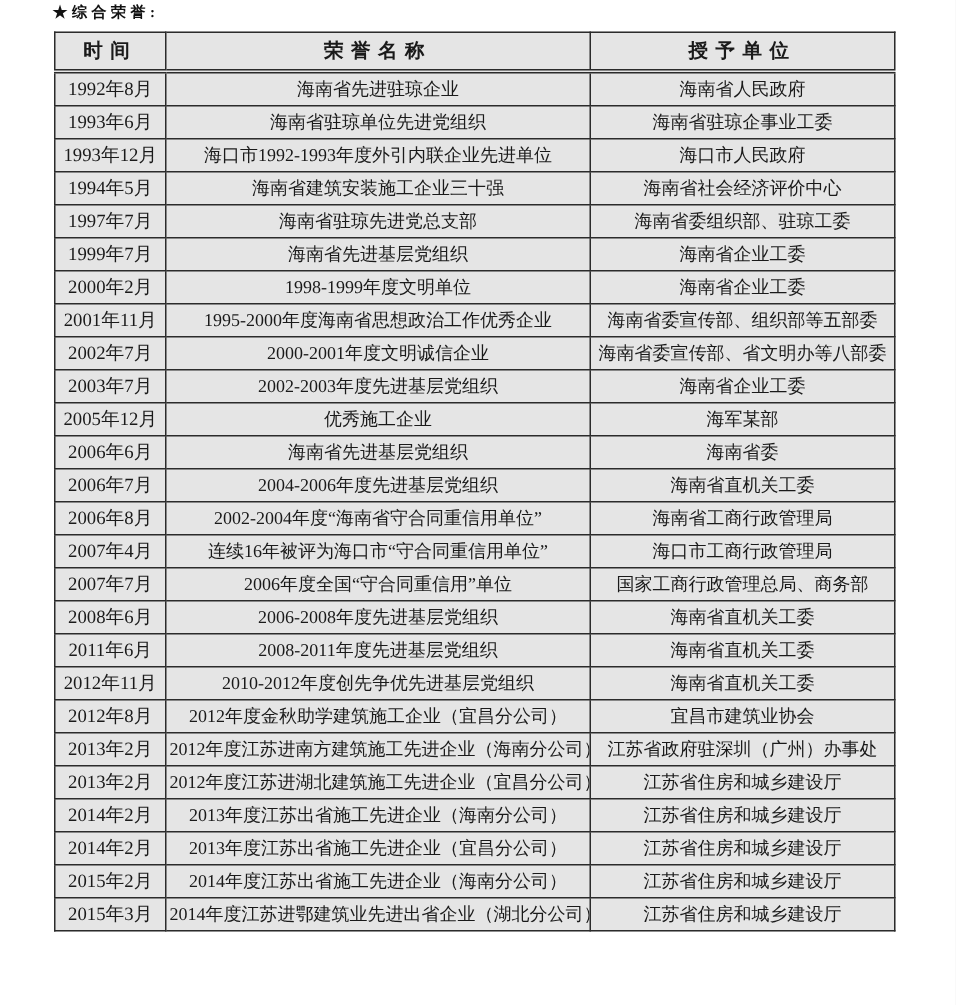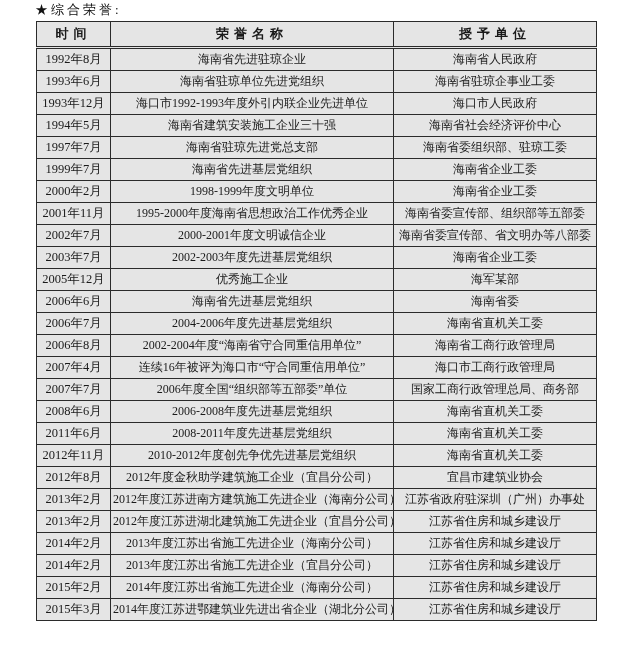--- a/index.html
+++ b/index.html
@@ -5,21 +5,21 @@
   html,body{margin:0;padding:0;}
   body{
     width:637px;height:670px;
     background:#ffffff;
     font-family:"Liberation Serif","DejaVu Serif",serif;
     color:#1a1a1a;
   }
   .page{position:relative;width:637px;height:670px;background:#ffffff;overflow:hidden;}
   .doc-title{
     position:absolute;left:35px;top:1px;
-    font-size:13px;font-weight:normal;letter-spacing:3px;
+    font-size:10px;font-weight:bold;letter-spacing:3px;
     color:#111;
   }
   table.honors{
     position:absolute;left:36px;top:21px;width:560px;
     border-collapse:collapse;table-layout:fixed;
     background:#e5e5e5;
   }
   table.honors col.c-date{width:74px;}
   table.honors col.c-honor{width:283px;}
   table.honors col.c-awarder{width:203px;}
@@ -127,21 +127,21 @@
           <td>2002-2004年度“海南省守合同重信用单位”</td>
           <td>海南省工商行政管理局</td>
         </tr>
         <tr>
           <td>2007年4月</td>
           <td>连续16年被评为海口市“守合同重信用单位”</td>
           <td>海口市工商行政管理局</td>
         </tr>
         <tr>
           <td>2007年7月</td>
-          <td>2006年度全国“组织部等五部委”单位</td>
+          <td>2006年度全国“守合同重信用”单位</td>
           <td>国家工商行政管理总局、商务部</td>
         </tr>
         <tr>
           <td>2008年6月</td>
           <td>2006-2008年度先进基层党组织</td>
           <td>海南省直机关工委</td>
         </tr>
         <tr>
           <td>2011年6月</td>
           <td>2008-2011年度先进基层党组织</td>

